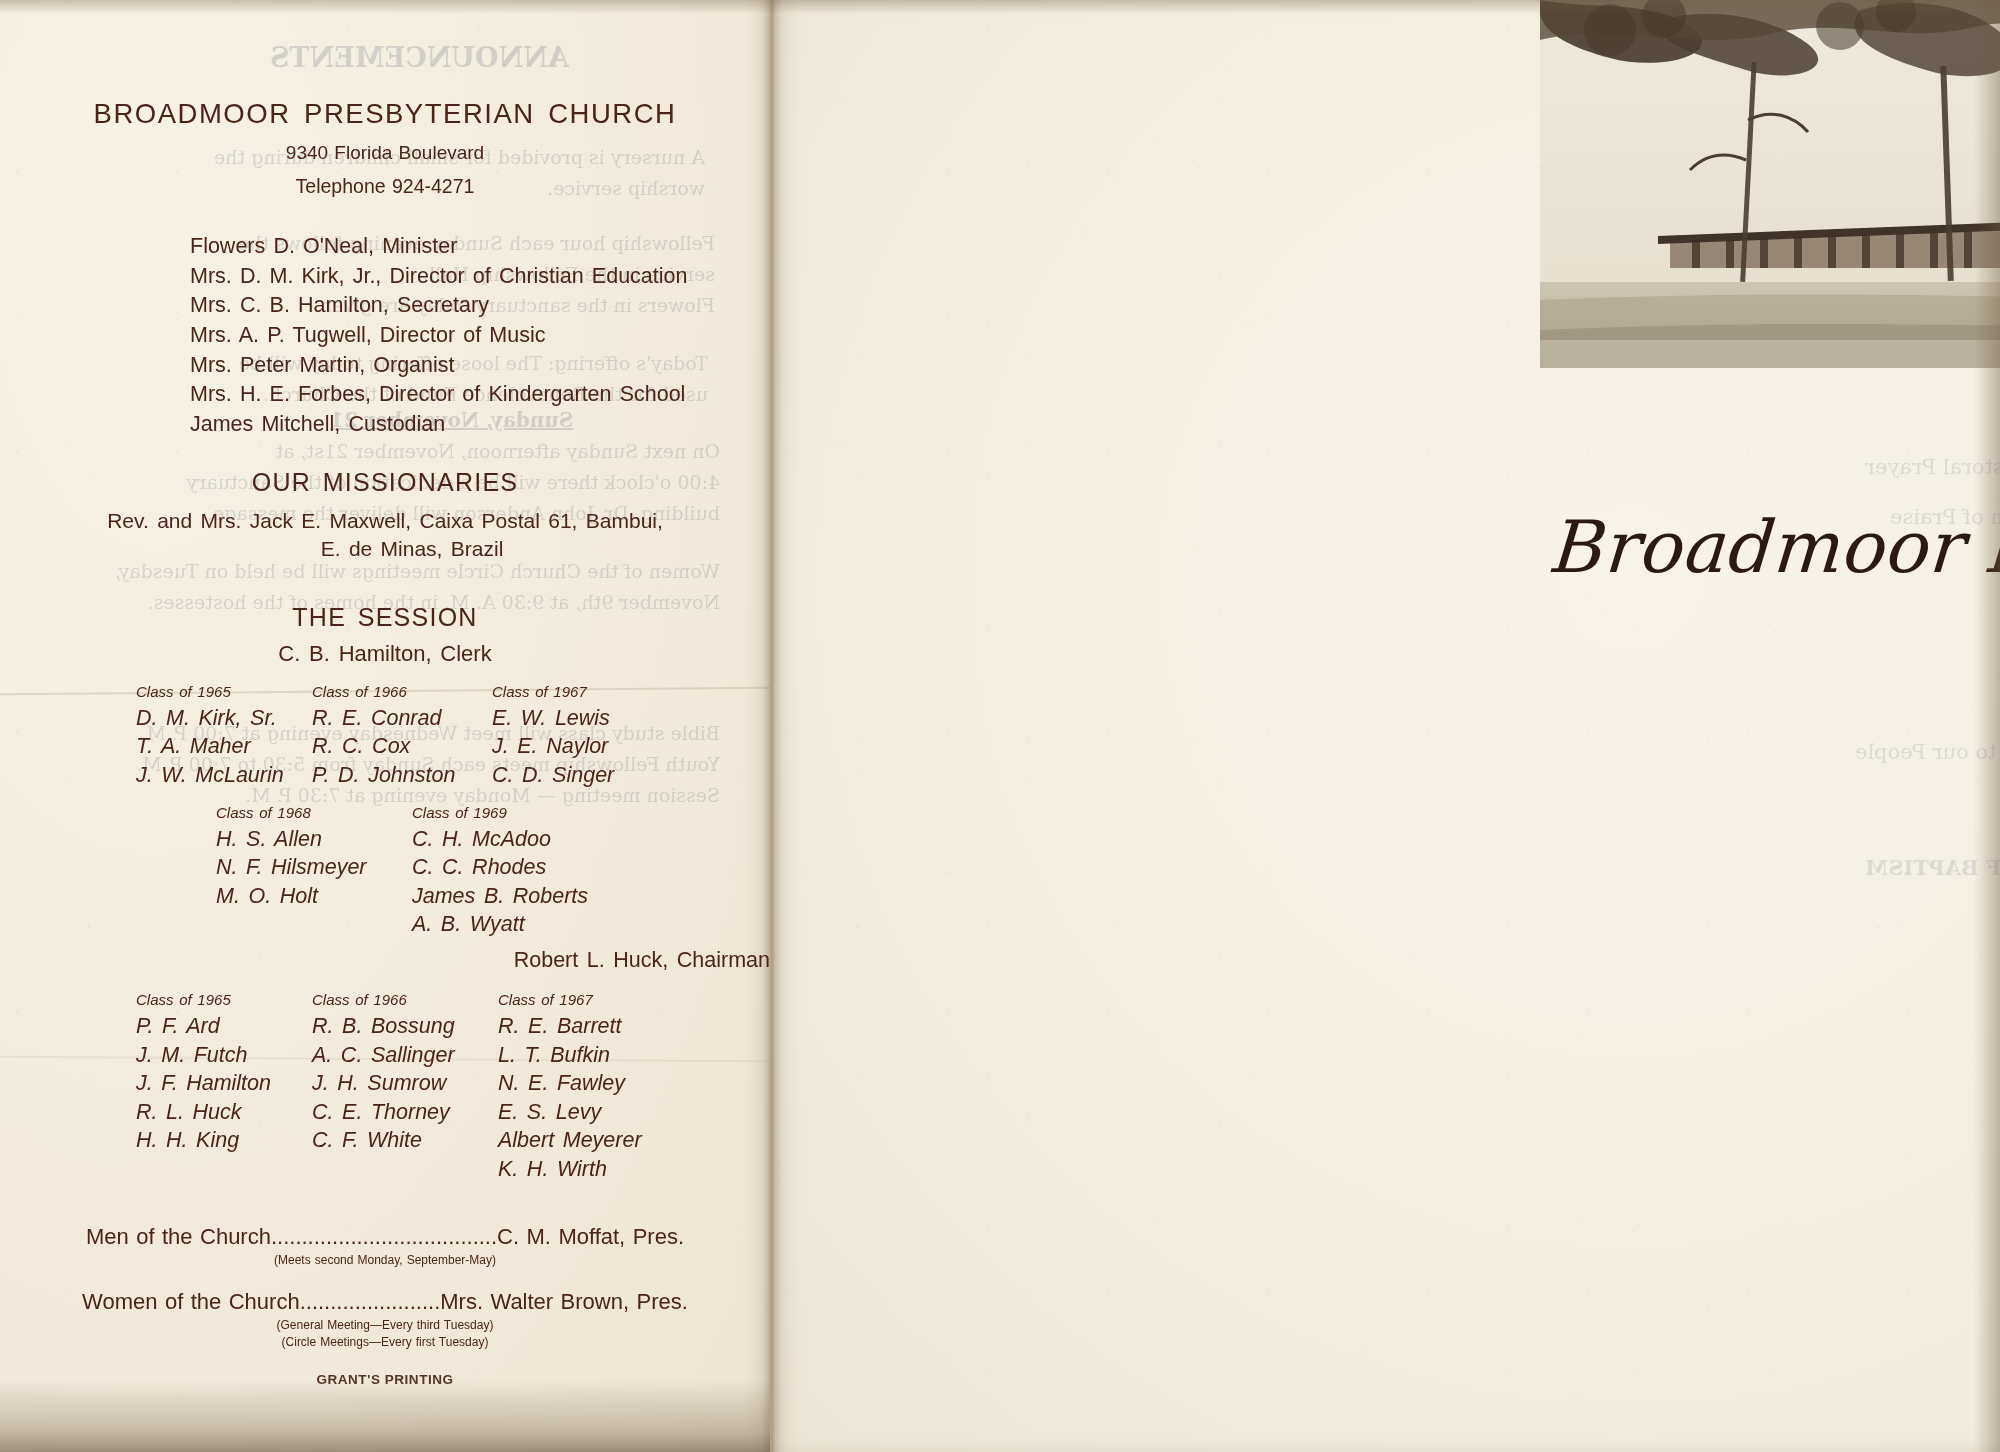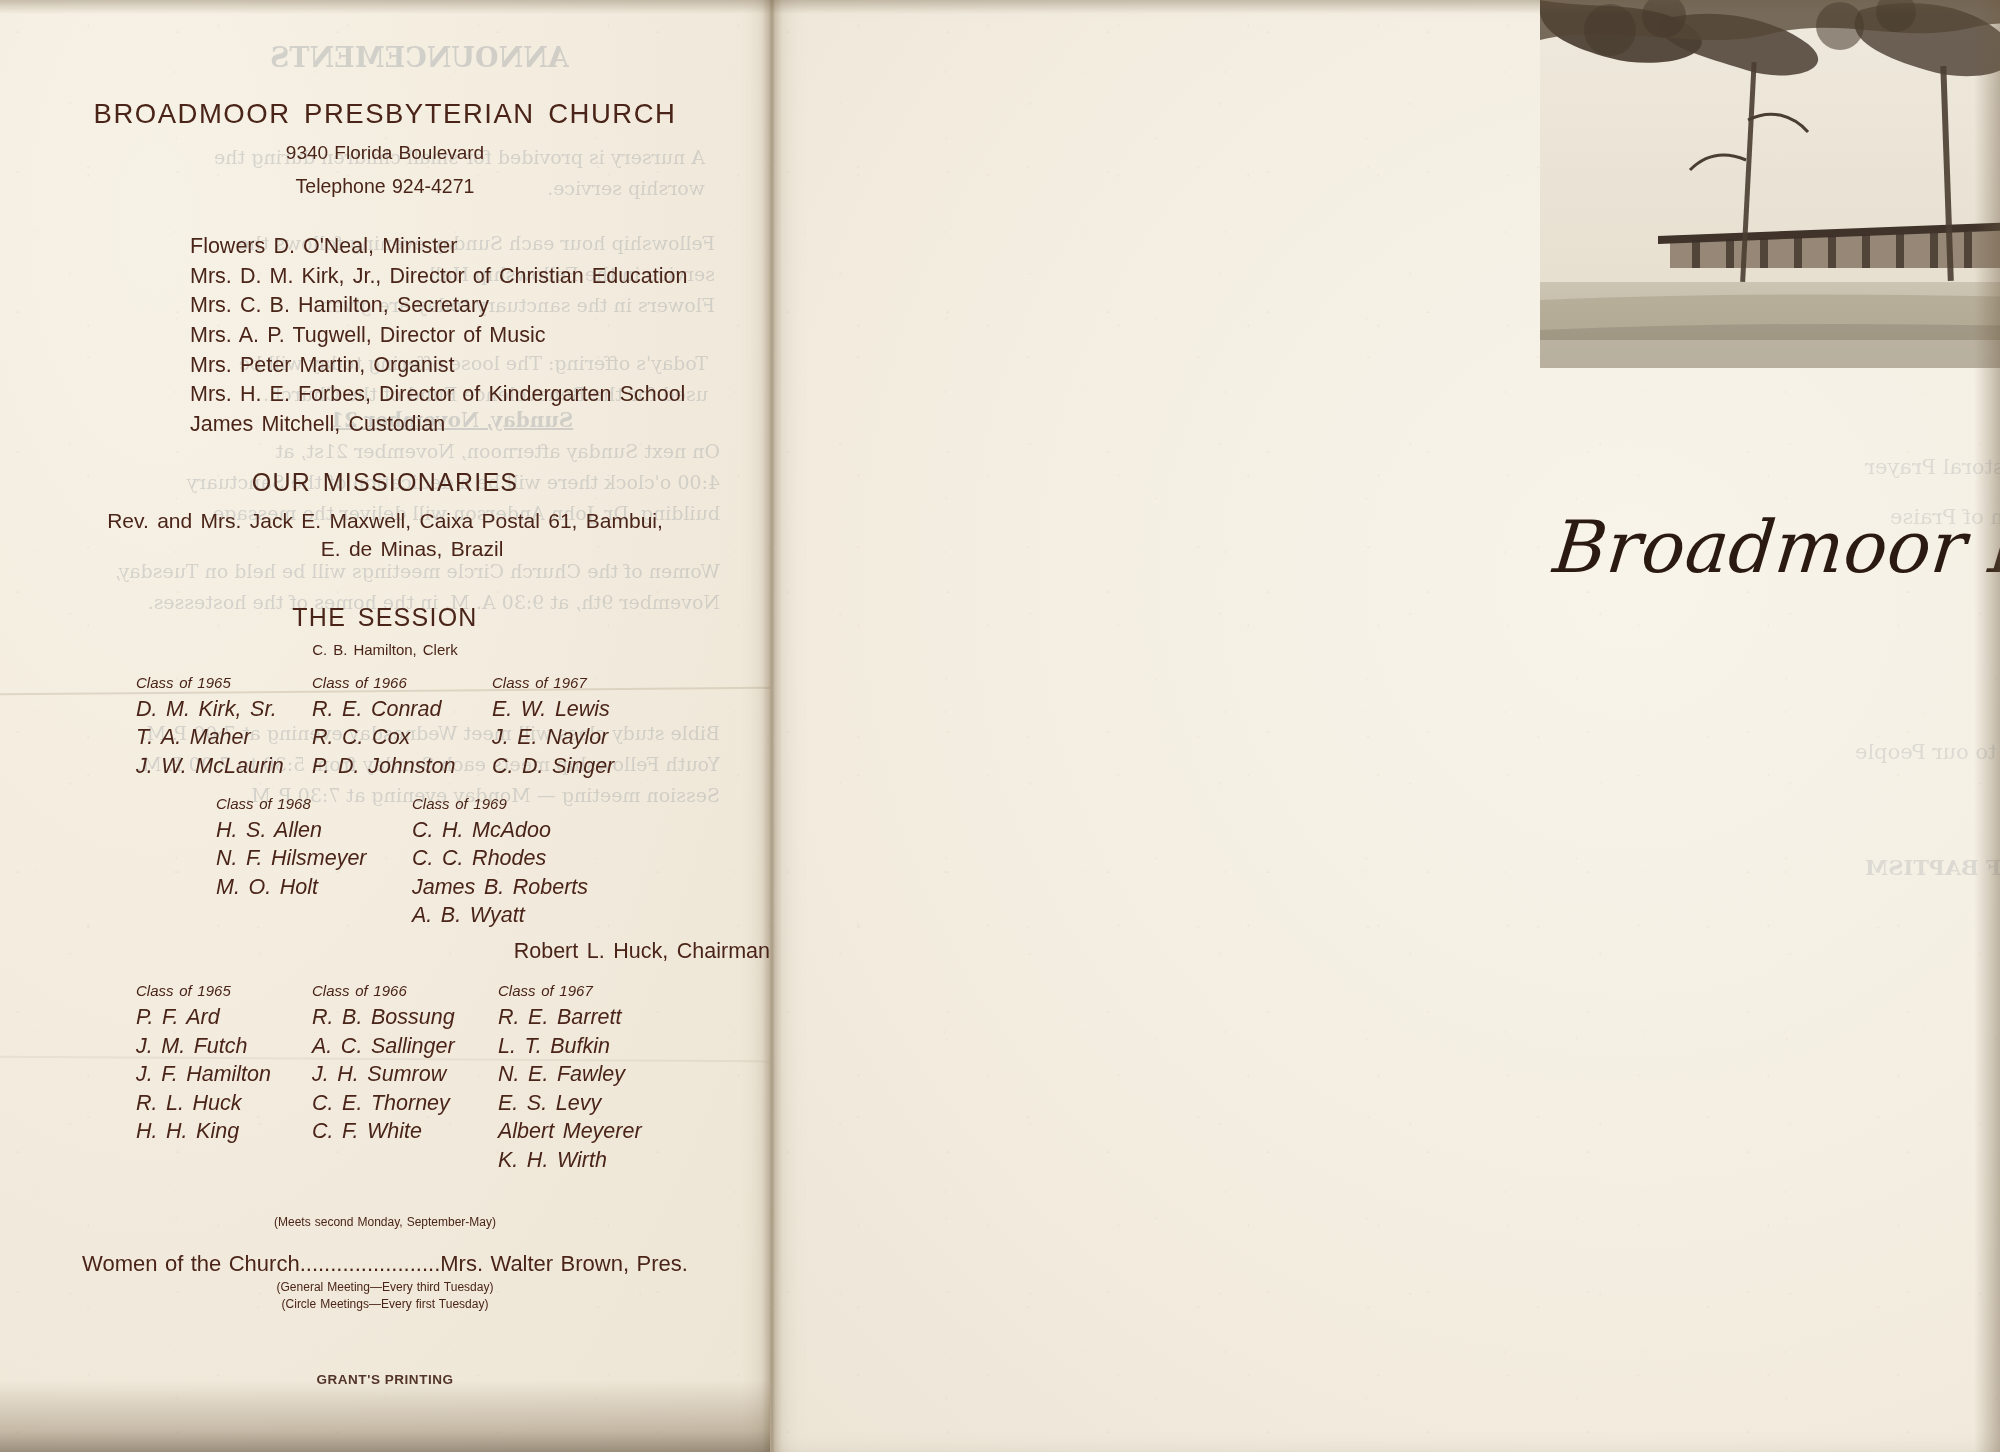--- a/index.html
+++ b/index.html
@@ -112,21 +112,21 @@
     word-spacing:.14em;
     color: #4a2418;
   }
   #missionary-lines {
     margin-top: 10px; font-size: 21px; line-height: 1.34; color:#4a2418;
     word-spacing:.12em;
   }
   #missionary-lines .m2 { padding-left: 54px; }
 
   #session-head { margin-top: 40px; }
-  #session-clerk { margin-top: 9px; font-size: 15px; word-spacing:.12em; color:#4a2418;}
+  #session-clerk { margin-top: 9px; font-size: 22px; word-spacing:.12em; color:#4a2418;}
 
   
   .grid {
     display: grid;
     margin-top: 16px;
     font-style: italic;
   }
   .col-label {
     font-size: 15px;
     color: #4a2418;
@@ -386,20 +386,21 @@
             <div>N. E. Fawley</div>
             <div>E. S. Levy</div>
             <div>Albert Meyerer</div>
             <div>K. H. Wirth</div>
           </div>
         </div>
       </div>
 
       <div id="orgs">
         <div>
+          <div class="org-line">Men of the Church.....................................C. M. Moffat, Pres.</div>
           <div class="org-note">(Meets second Monday, September-May)</div>
         </div>
         <div id="org-women">
           <div class="org-line">Women of the Church.......................Mrs. Walter Brown, Pres.</div>
           <div class="org-note">(General Meeting—Every third Tuesday)</div>
           <div class="org-note">(Circle Meetings—Every first Tuesday)</div>
         </div>
       </div>
     </div>
 

